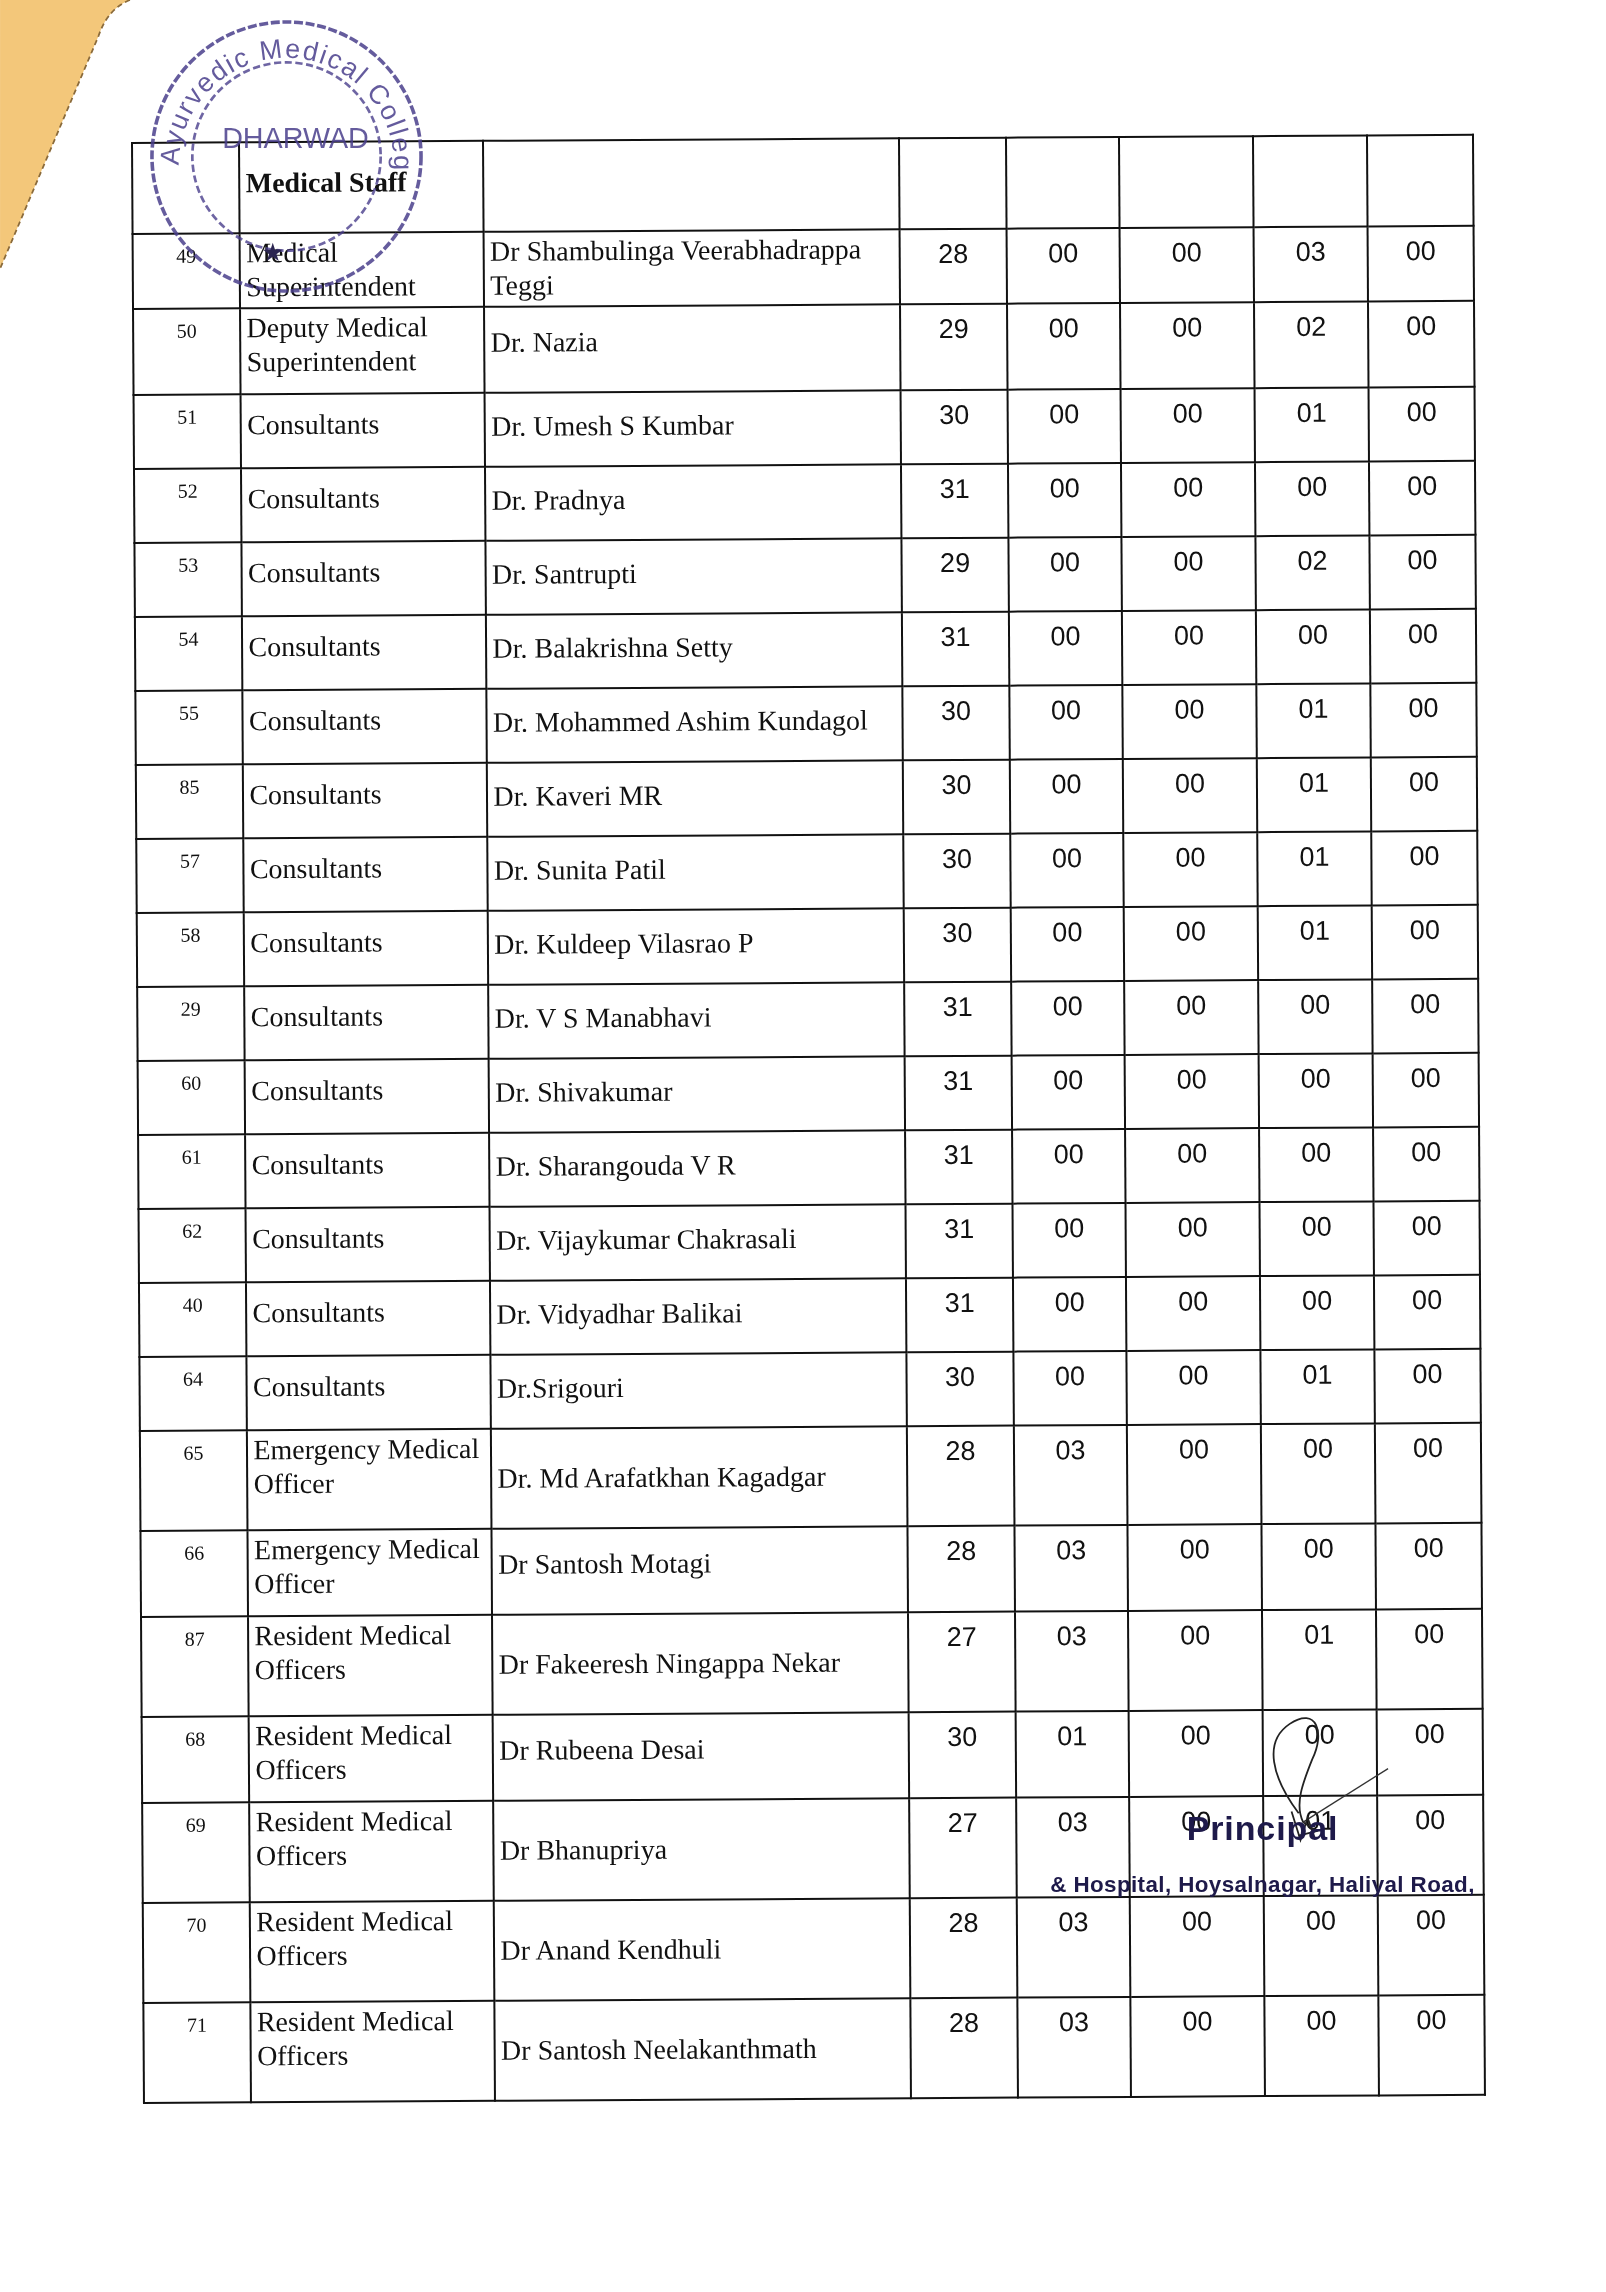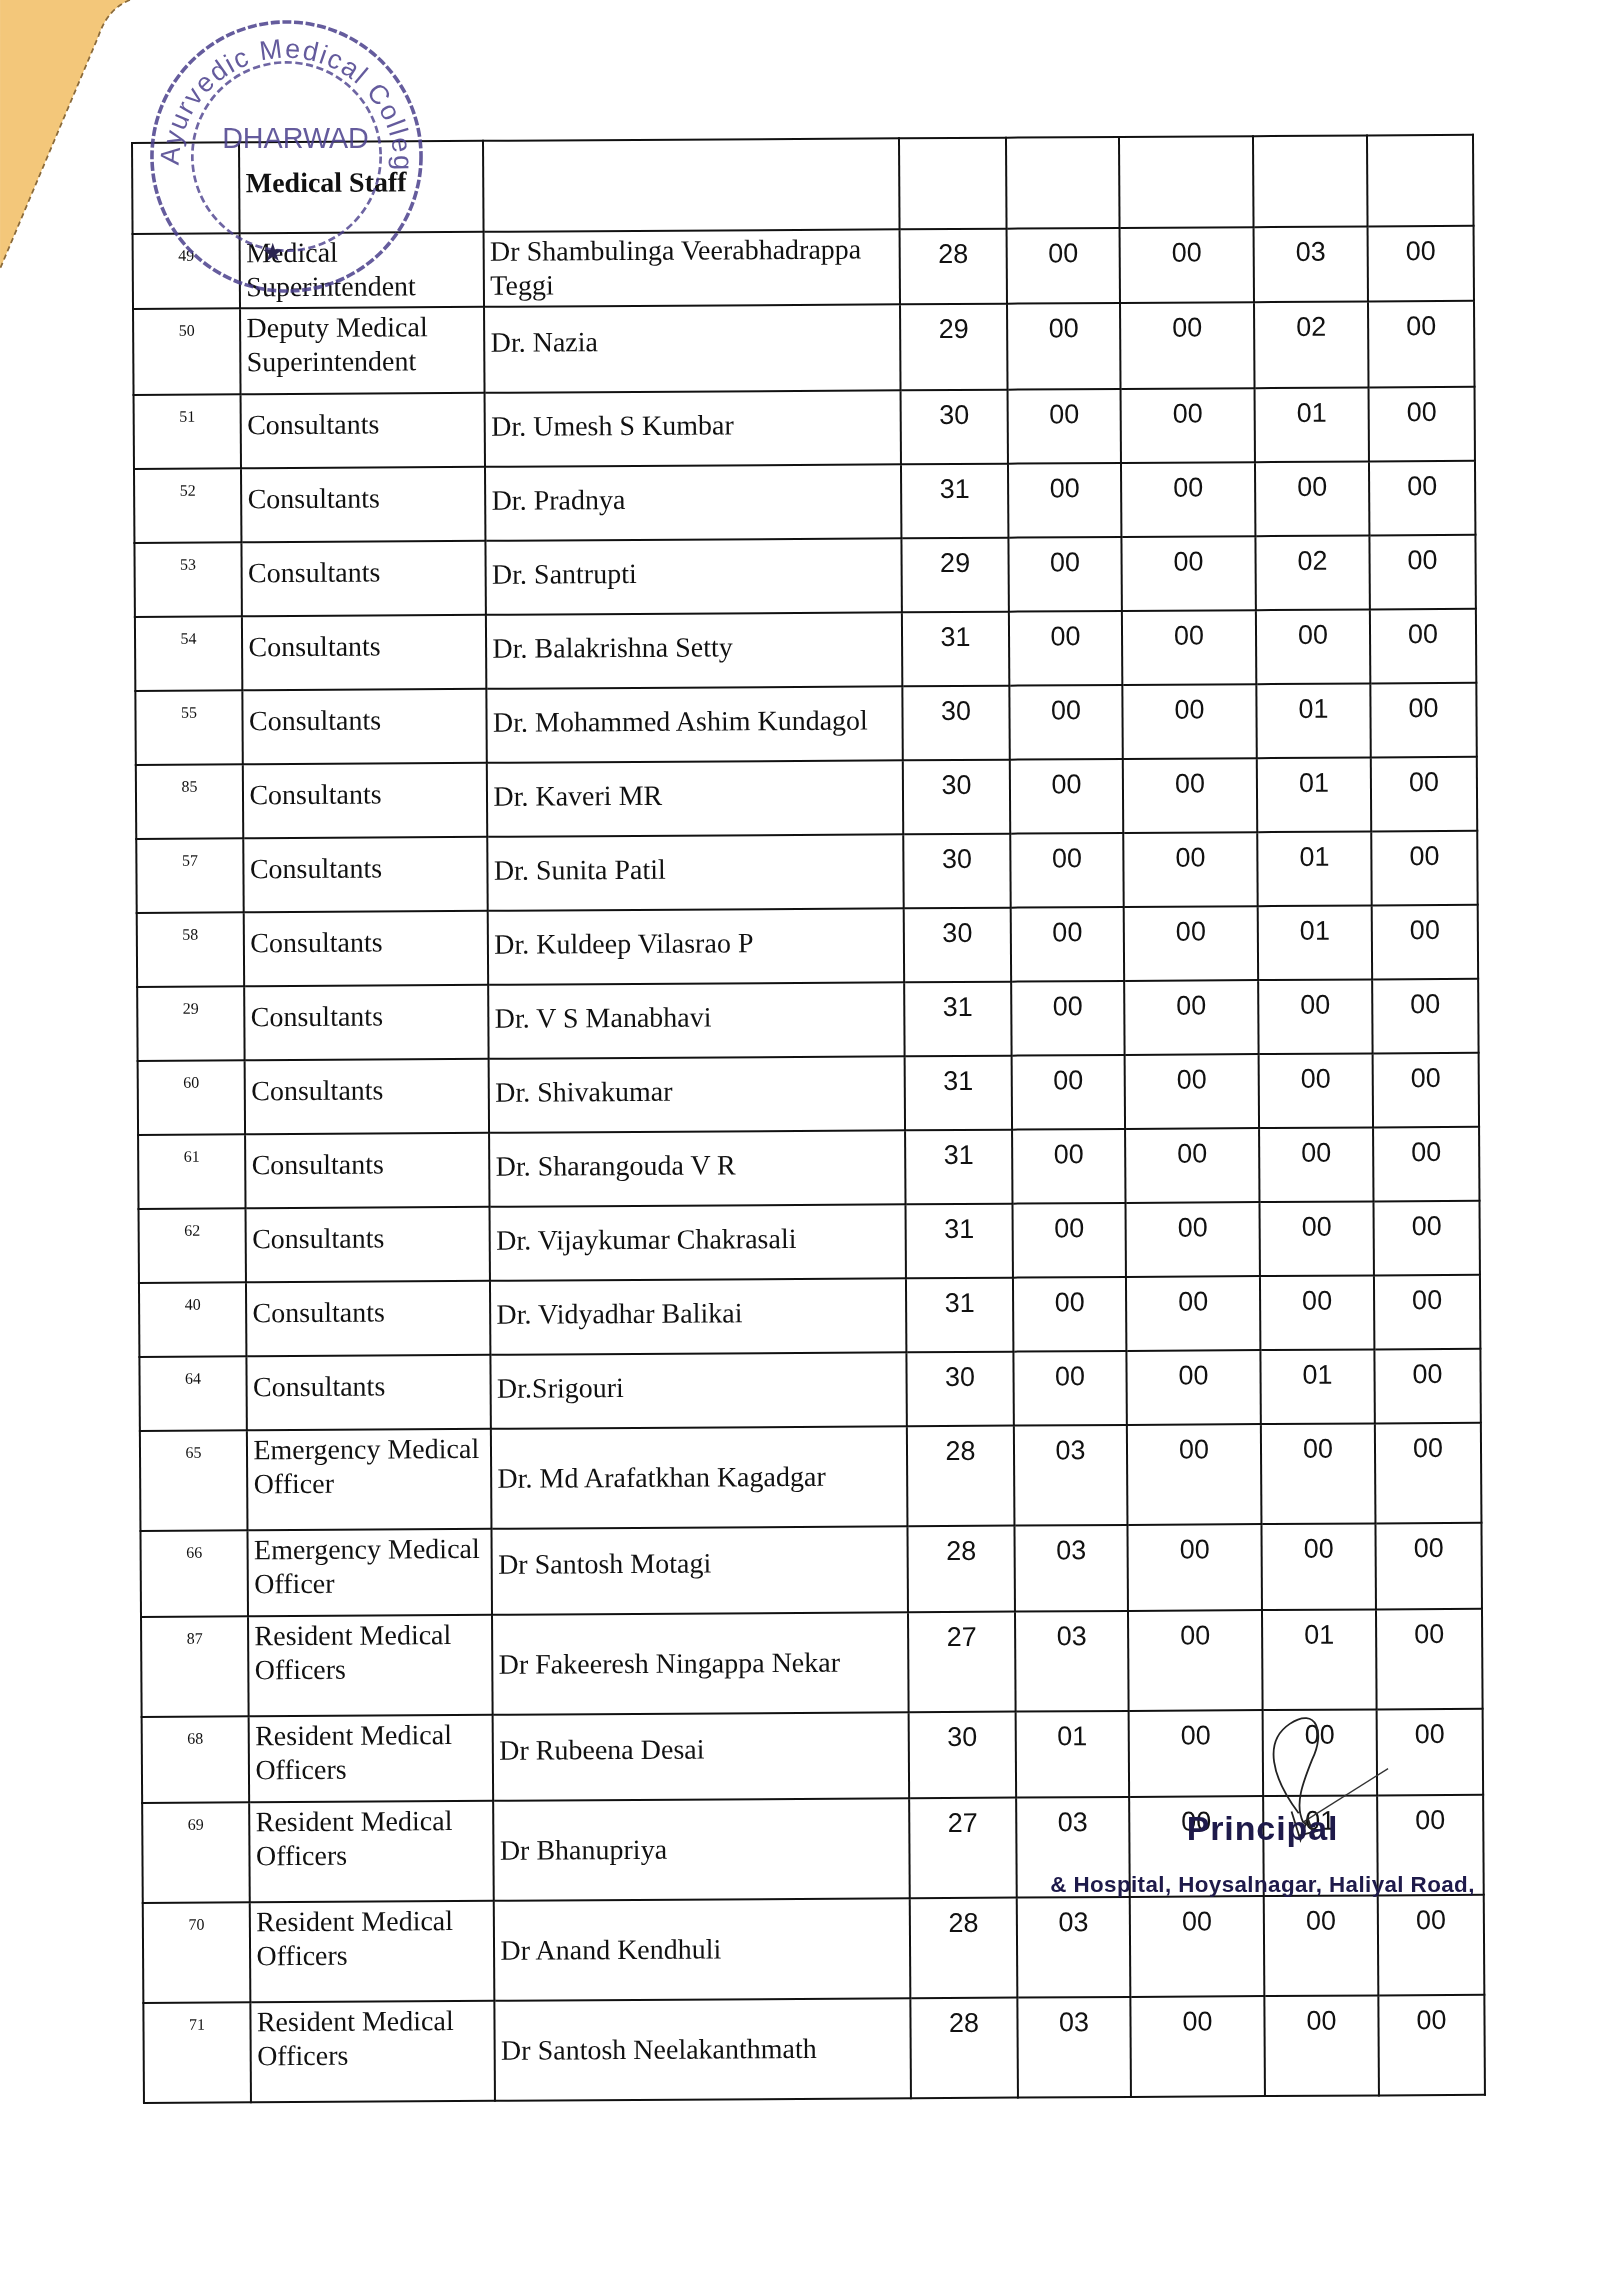--- a/index.html
+++ b/index.html
@@ -19,21 +19,21 @@
   }
   .doc-table {
     position: absolute; left: 131px; top: 142px;
     border-collapse: collapse; table-layout: fixed;
     transform: rotate(-0.35deg); transform-origin: 0 0;
   }
   .doc-table td {
     border: 2.7px solid #111; padding: 0 5.4px; vertical-align: top;
     font-size: 28px; line-height: 34px; overflow: hidden;
   }
-  .doc-table td.sl { text-align: center; padding-top: 3.6px; font-size: 16px; }
+  .doc-table td.sl { text-align: center; padding-top: 3.6px; font-size: 20px; }
   .doc-table td.desig { padding-top: 12.5px; }
   .doc-table td.desig.two { padding-top: 1.8px; }
   .doc-table td.name { padding-top: 16px; }
   .doc-table td.name.low { padding-top: 32px; }
   .doc-table td.name.mid { padding-top: 18px; }
   .doc-table td.name.top { padding-top: 1.8px; }
   .doc-table td.num { text-align: center; padding-top: 7.2px; font-family: "Liberation Sans", sans-serif; font-size: 27px; }
   .doc-table tr.hdr td { height: 66px; }
   .doc-table tr.hdr td.desig { padding-top: 23px; font-weight: bold; }
   .doc-table tr.double td { height: 66px; }

